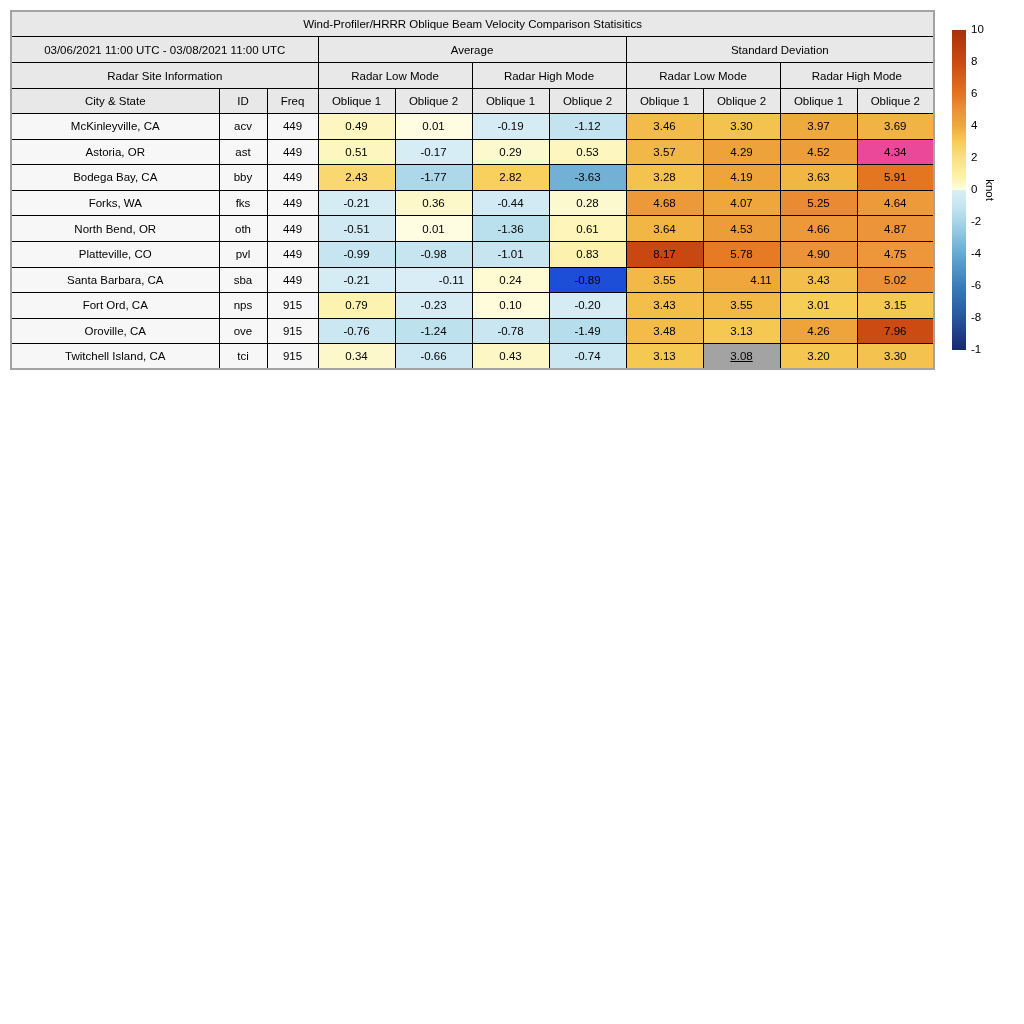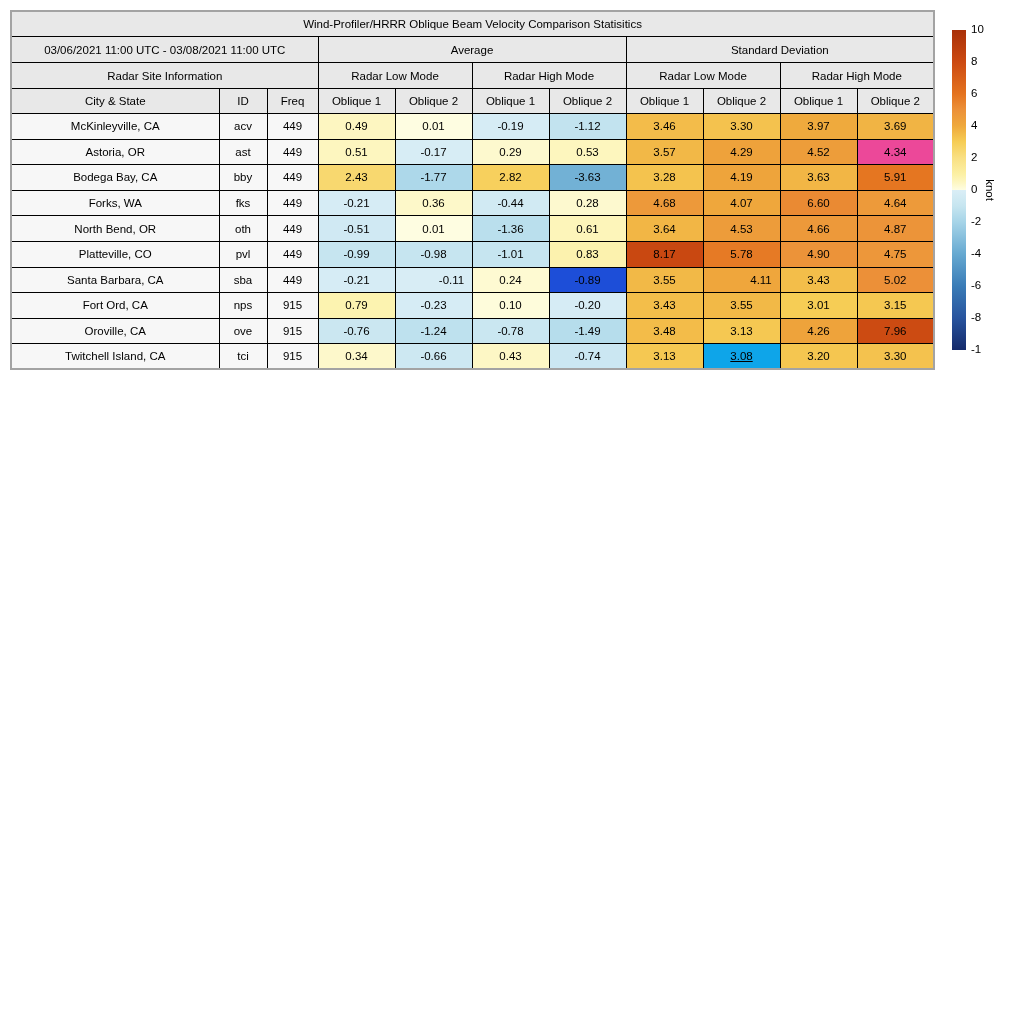--- a/index.html
+++ b/index.html
@@ -117,21 +117,21 @@
     <tr>
       <td class="city">Forks, WA</td>
       <td class="meta">fks</td>
       <td class="meta">449</td>
       <td class="val" style="background: rgb(214, 236, 245);">-0.21</td>
       <td class="val" style="background: rgb(253, 248, 201);">0.36</td>
       <td class="val" style="background: rgb(209, 234, 243);">-0.44</td>
       <td class="val" style="background: rgb(253, 249, 207);">0.28</td>
       <td class="val" style="background: rgb(237, 153, 58);">4.68</td>
       <td class="val" style="background: rgb(239, 167, 60);">4.07</td>
-      <td class="val" style="background: rgb(234, 138, 51);">6.60</td>
+      <td class="val" style="background: rgb(234, 138, 51);">5.25</td>
       <td class="val" style="background: rgb(237, 154, 58);">4.64</td>
     </tr>
 
     <tr>
       <td class="city">North Bend, OR</td>
       <td class="meta">oth</td>
       <td class="meta">449</td>
       <td class="val" style="background: rgb(208, 233, 243);">-0.51</td>
       <td class="val" style="background: rgb(254, 253, 225);">0.01</td>
       <td class="val" style="background: rgb(186, 223, 237);">-1.36</td>
@@ -200,21 +200,21 @@
 
     <tr>
       <td class="city">Twitchell Island, CA</td>
       <td class="meta">tci</td>
       <td class="meta">915</td>
       <td class="val" style="background: rgb(253, 248, 203);">0.34</td>
       <td class="val" style="background: rgb(205, 232, 242);">-0.66</td>
       <td class="val" style="background: rgb(253, 247, 197);">0.43</td>
       <td class="val" style="background: rgb(203, 231, 242);">-0.74</td>
       <td class="val" style="background: rgb(245, 200, 82);">3.13</td>
-      <td class="val" style="background: #0ea5e9; text-decoration: underline;">3.08</td>
+      <td class="val" style="background: #a3a3a3; text-decoration: underline;">3.08</td>
       <td class="val" style="background: rgb(245, 198, 80);">3.20</td>
       <td class="val" style="background: rgb(244, 194, 78);">3.30</td>
     </tr>
   </tbody>
   </table>
 
   <div class="cbar" id="cbar" style="background: linear-gradient(rgb(169, 48, 8) 0%, rgb(204, 74, 18) 10%, rgb(228, 115, 31) 20%, rgb(236, 145, 57) 25%, rgb(239, 169, 60) 30%, rgb(246, 205, 85) 35%, rgb(249, 224, 131) 40%, rgb(252, 240, 164) 45%, rgb(253, 246, 192) 47.5%, rgb(254, 253, 225) 49.95%, rgb(218, 238, 246) 50.05%, rgb(198, 229, 240) 55%, rgb(166, 212, 232) 60%, rgb(102, 169, 209) 70%, rgb(58, 124, 183) 80%, rgb(40, 84, 158) 90%, rgb(20, 42, 107) 100%);"></div>
   <div id="cbar-ticks">
       <div class="cbar-tick" style="top: 30px;">10</div>
       <div class="cbar-tick" style="top: 62px;">8</div>

